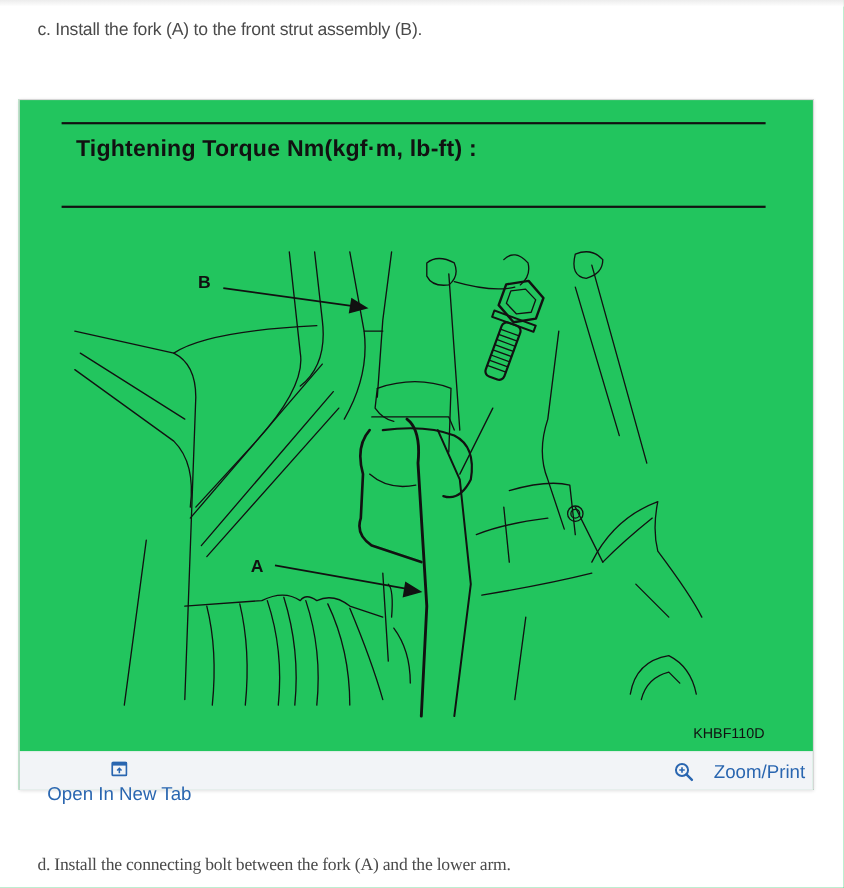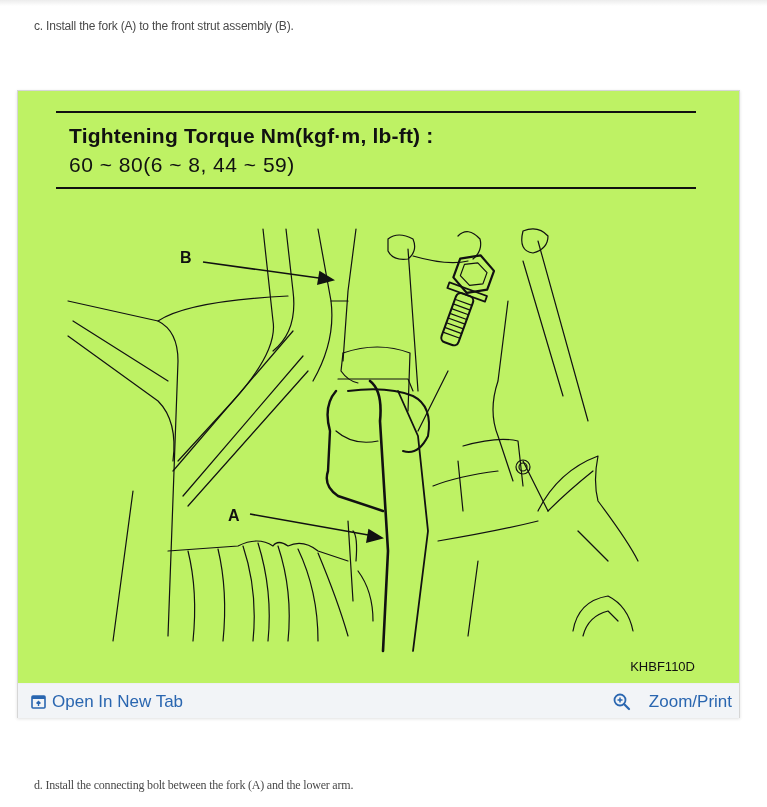--- a/index.html
+++ b/index.html
@@ -8,32 +8,32 @@
     background: #ffffff;
     font-family: "Liberation Sans", sans-serif;
     position: relative;
   }
   .topshade {
     position: absolute; left: 0; top: 0; width: 767px; height: 6px;
     background: linear-gradient(#ececec, #ffffff);
   }
   .step {
     position: absolute; left: 34px;
-    font-size: 12px; color: #4a4a4a;
+    font-size: 16px; color: #4a4a4a;
     letter-spacing: -0.2px;
   }
   #step-c { top: 19px; }
   #step-d { top: 778px; font-family: Liberation Serif, serif; }
 
   .card {
     position: absolute; left: 17px; top: 90px;
     width: 721px; height: 626px;
     border: 1px solid #d6d6d6;
     box-shadow: 0 1px 3px rgba(0,0,0,0.12);
-    background: #bef264;
+    background: #22c55e;
   }
   .figure {
     position: absolute; left: 0; top: 0; width: 721px; height: 592px;
   }
   .rule {
     position: absolute; left: 38px; width: 640px; height: 2px; background: #111;
   }
   .torque-title {
     position: absolute; left: 51px; top: 33px;
     font-size: 21px; font-weight: bold; color: #111;
@@ -60,36 +60,35 @@
     position: absolute; left: 0; top: 592px; width: 721px; height: 34px;
     background: #f2f4f7;
     border-top: 1px solid #eef0f3;
   }
   .foot-link {
     position: absolute; top: 8px;
     font-size: 17px; color: #2a66b0;
     display: flex; align-items: center; gap: 6px;
     cursor: pointer;
   }
-  #open-tab { left: 13px; }
+  #open-tab { left: 25px; flex-direction: column; }
   #zoom-print { right: 7px; gap: 18px; }
   .foot-link svg { display: block; }
 </style>
 </head>
 <body>
 
 <div class="topshade"></div>
 
 <div class="step" id="step-c">c. Install the fork (A) to the front strut assembly (B).</div>
 
 <div class="card">
   <div class="figure">
     <div class="rule" style="top:20px;"></div>
     <div class="torque-title">Tightening Torque Nm(kgf·m, lb-ft) :</div>
-    <div class="torque-value">60 ~ 80(6 ~ 8, 44 ~ 59)</div>
     <div class="rule" style="top:96px;"></div>
 
     <svg class="diagram" width="721" height="592" viewBox="0 0 721 592">
       <g fill="none" stroke="#111" stroke-width="1.2" stroke-linecap="round" stroke-linejoin="round">
 
         <path d="M50 210 L140 230 Q160 240 160 270 L150 545"></path>
         <path d="M50 245 L140 310 Q160 330 155 370"></path>
         <path d="M55 230 L150 290"></path>
         <path d="M140 230 Q170 210 270 205"></path>
         <path d="M95 550 L115 400"></path>

